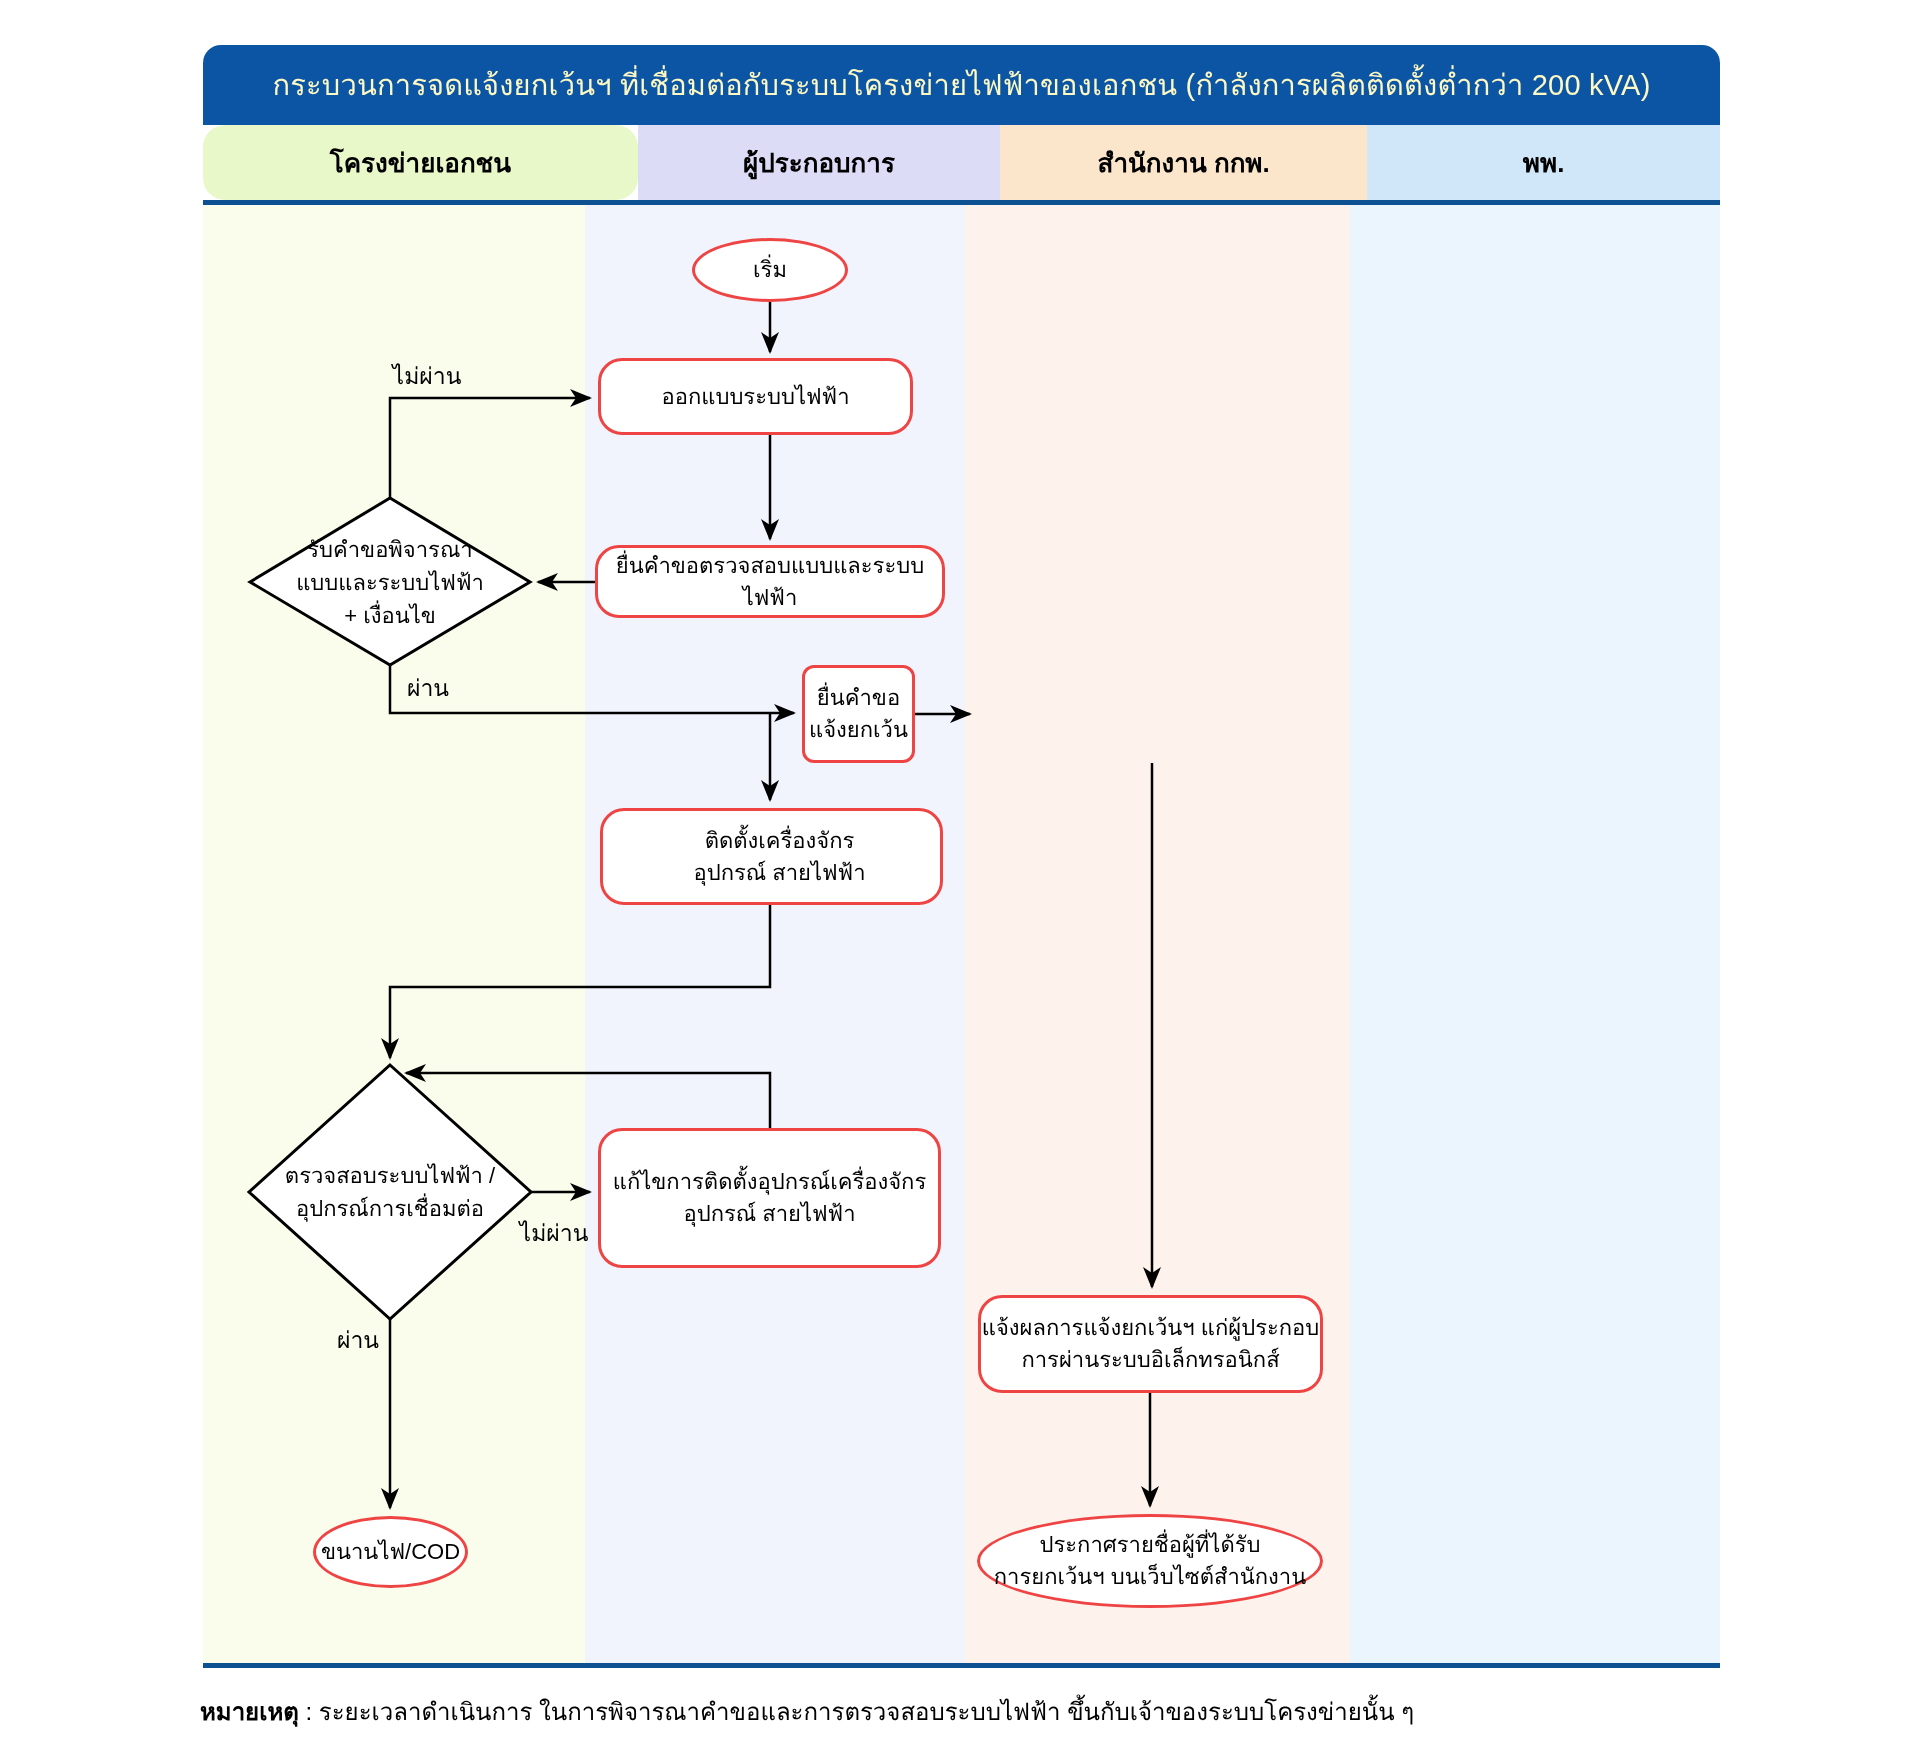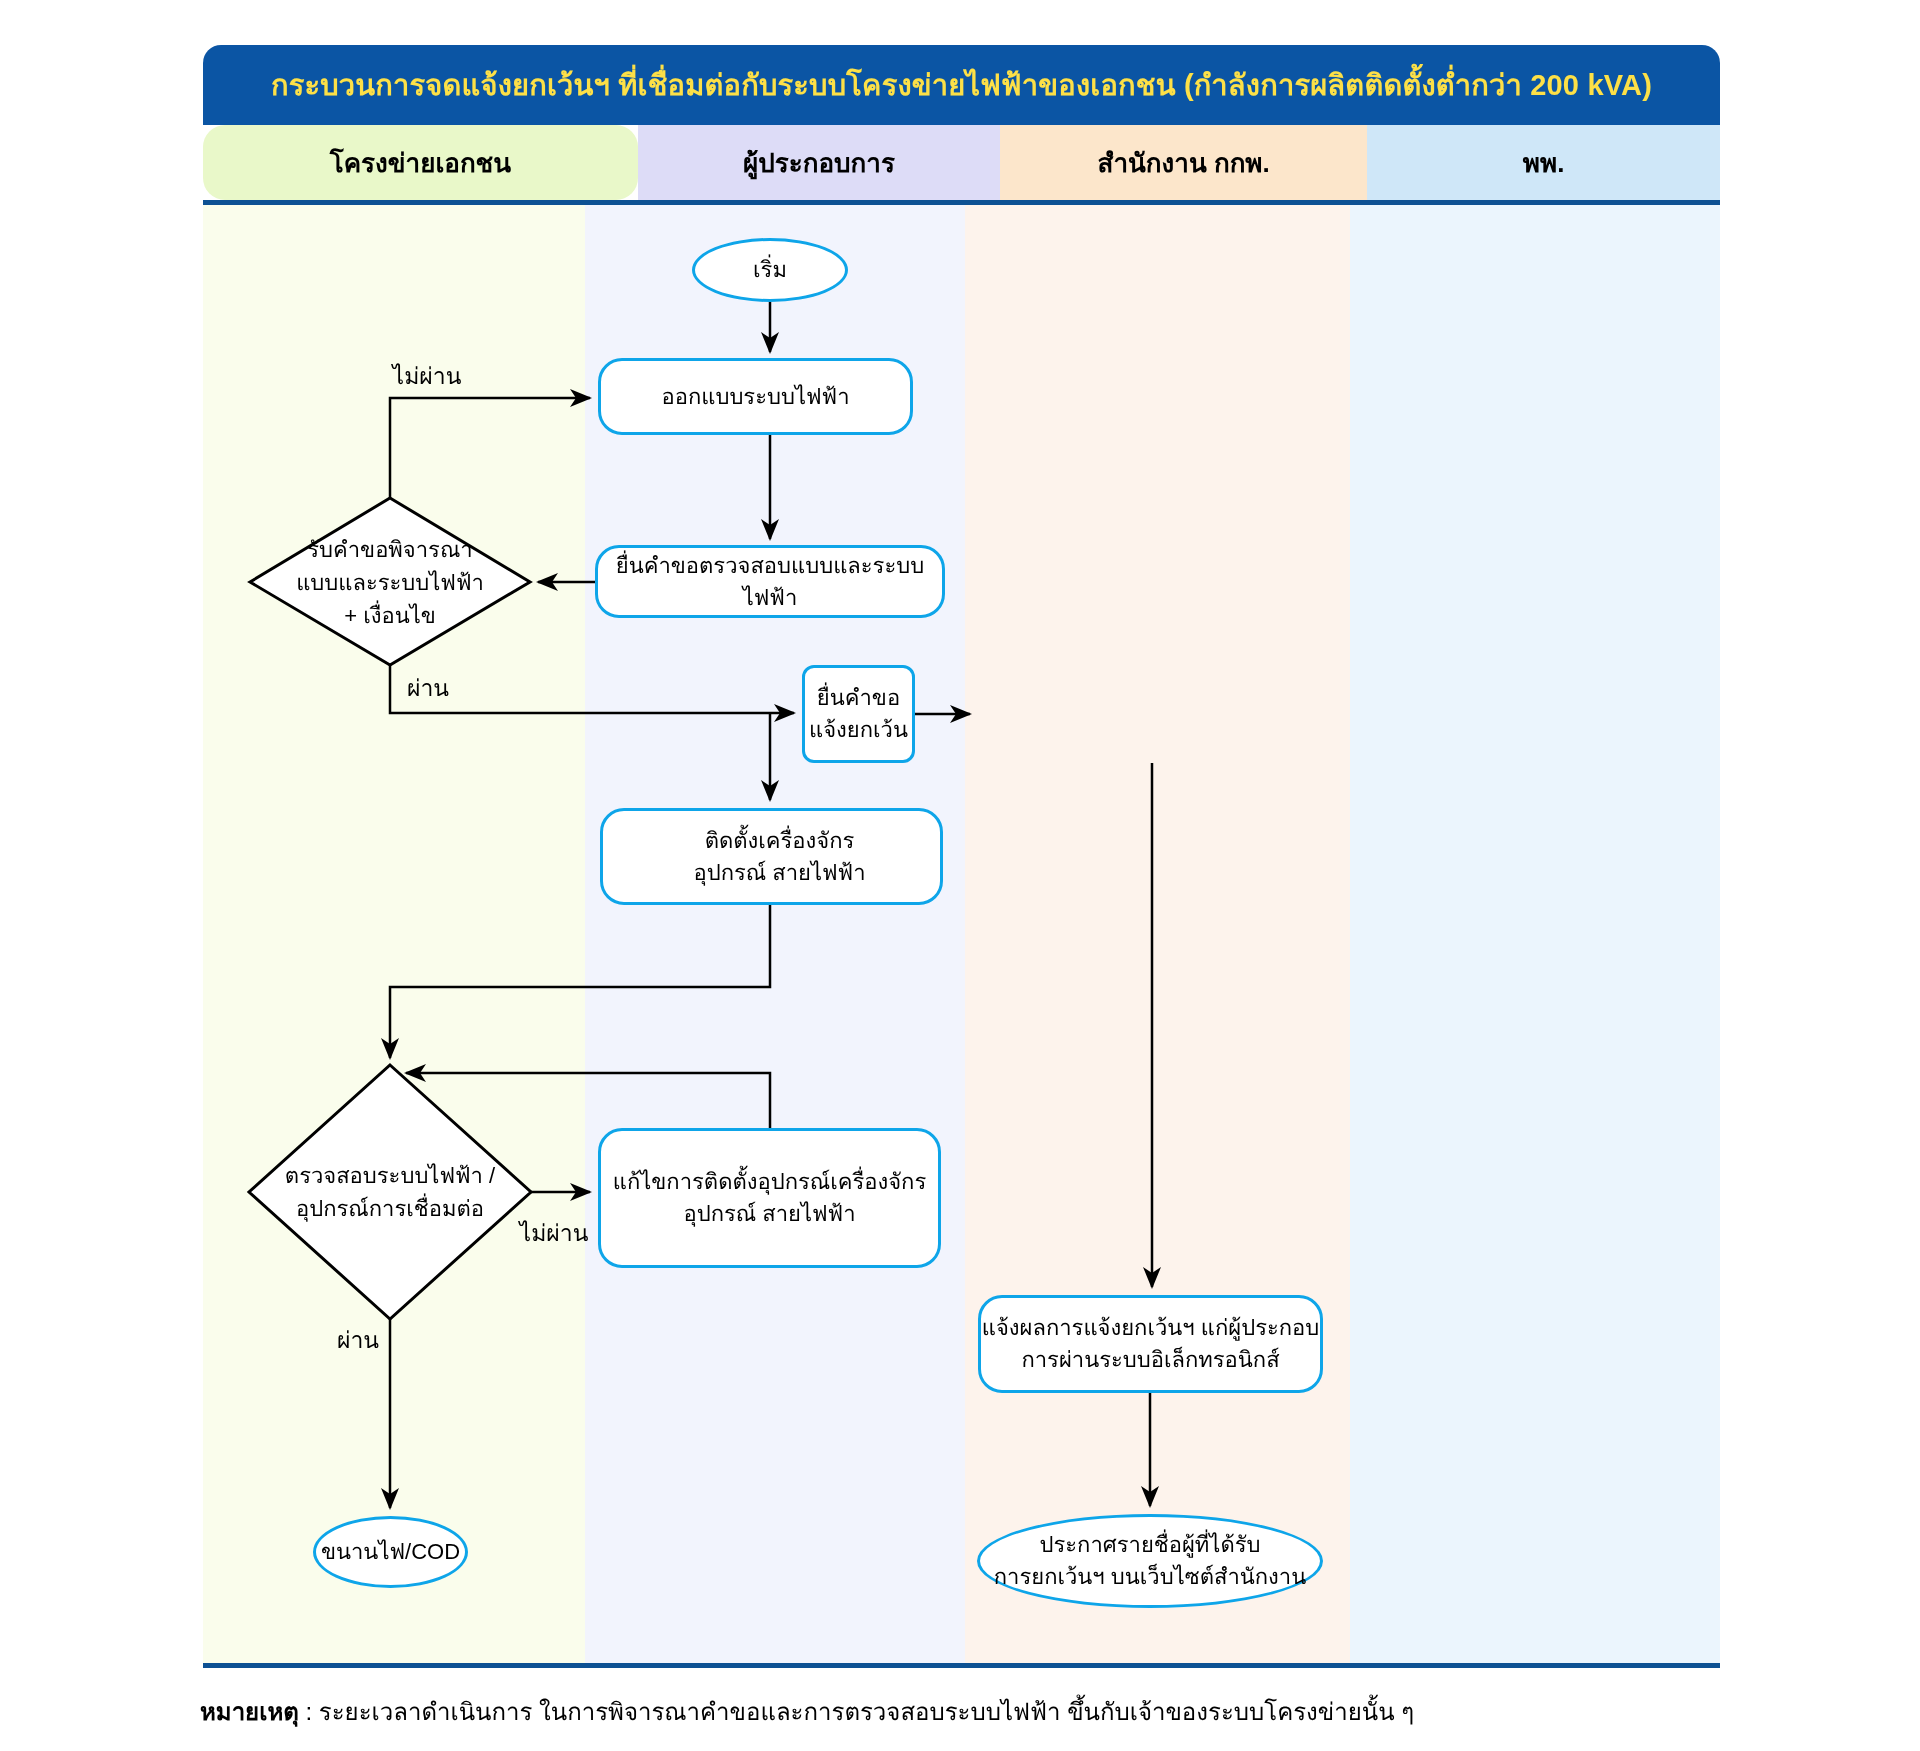--- a/index.html
+++ b/index.html
@@ -2,21 +2,21 @@
 <html><head>
 <meta charset="utf-8">
 <style>
   html,body{margin:0;padding:0;background:#ffffff;}
   .page{position:relative;width:1920px;height:1751px;background:#ffffff;overflow:hidden;
         font-family:"Liberation Sans","DejaVu Sans",sans-serif;color:#000;}
 
   
   .title-bar{position:absolute;left:203px;top:45px;width:1517px;height:80px;
     background:#0b55a4;border-radius:18px 18px 0 0;display:flex;align-items:center;justify-content:center;}
-  .title-bar .t{color:#fde047;font-size:29px;font-weight:bold;letter-spacing:.2px;}
+  .title-bar .t{color:#fef9c3;font-size:29px;font-weight:normal;letter-spacing:.2px;}
 
   .header-row{position:absolute;left:203px;top:125px;width:1517px;height:75px;display:flex;}
   .header-cell{display:flex;align-items:center;justify-content:center;font-size:26px;font-weight:bold;}
   .hc1{width:456px;background:#e9f8c9;border-radius:22px;}
   .hc2{width:380px;background:#dddcf7;}
   .hc3{width:385px;background:#fce6cb;}
   .hc4{width:370px;background:#cfe7f8;}
 
   .divider{position:absolute;left:203px;top:200px;width:1517px;height:5px;background:#0d5193;}
   .bottom-line{position:absolute;left:203px;top:1663px;width:1517px;height:5px;background:#0d5193;}
@@ -26,21 +26,21 @@
   .lb2{left:585px;width:380px;background:#f2f4fd;}
   .lb3{left:965px;width:385px;background:#fdf3ec;}
   .lb4{left:1350px;width:370px;background:#ebf5fd;}
 
   
   .overlay{position:absolute;left:0;top:0;width:1920px;height:1751px;pointer-events:none;}
   .overlay path.conn{fill:none;stroke:#000;stroke-width:2.5px;}
   .overlay polygon.diamond{fill:#ffffff;stroke:#000;stroke-width:3px;}
 
   
-  .node{position:absolute;background:#ffffff;border:3px solid #0ea5e9;display:flex;align-items:center;
+  .node{position:absolute;background:#ffffff;border:3px solid #ef4444;display:flex;align-items:center;
         justify-content:center;text-align:center;font-size:22px;line-height:1.45;white-space:pre-line;box-sizing:border-box;}
   .rounded{border-radius:24px;}
   .ellipse{border-radius:50%;}
 
   .dtext{position:absolute;display:flex;align-items:center;justify-content:center;text-align:center;
          font-size:22px;line-height:1.5;white-space:pre-line;}
 
   .edge-label{position:absolute;font-size:23px;display:flex;align-items:center;justify-content:center;}
 
   .note{position:absolute;left:200px;top:1692px;width:1500px;font-size:24px;}

